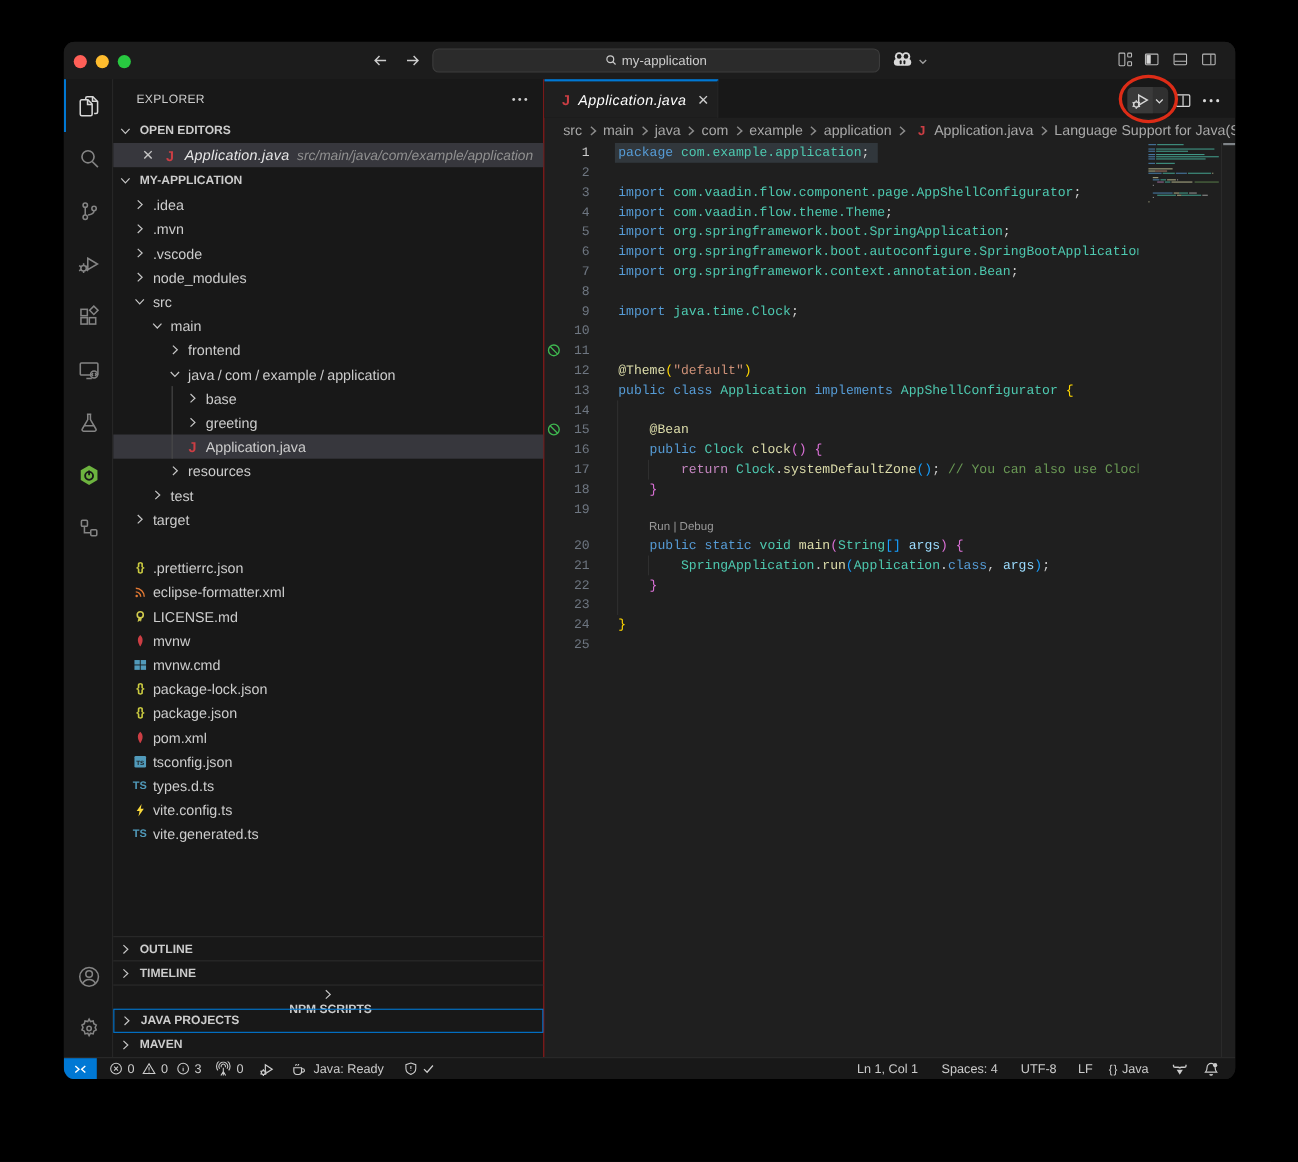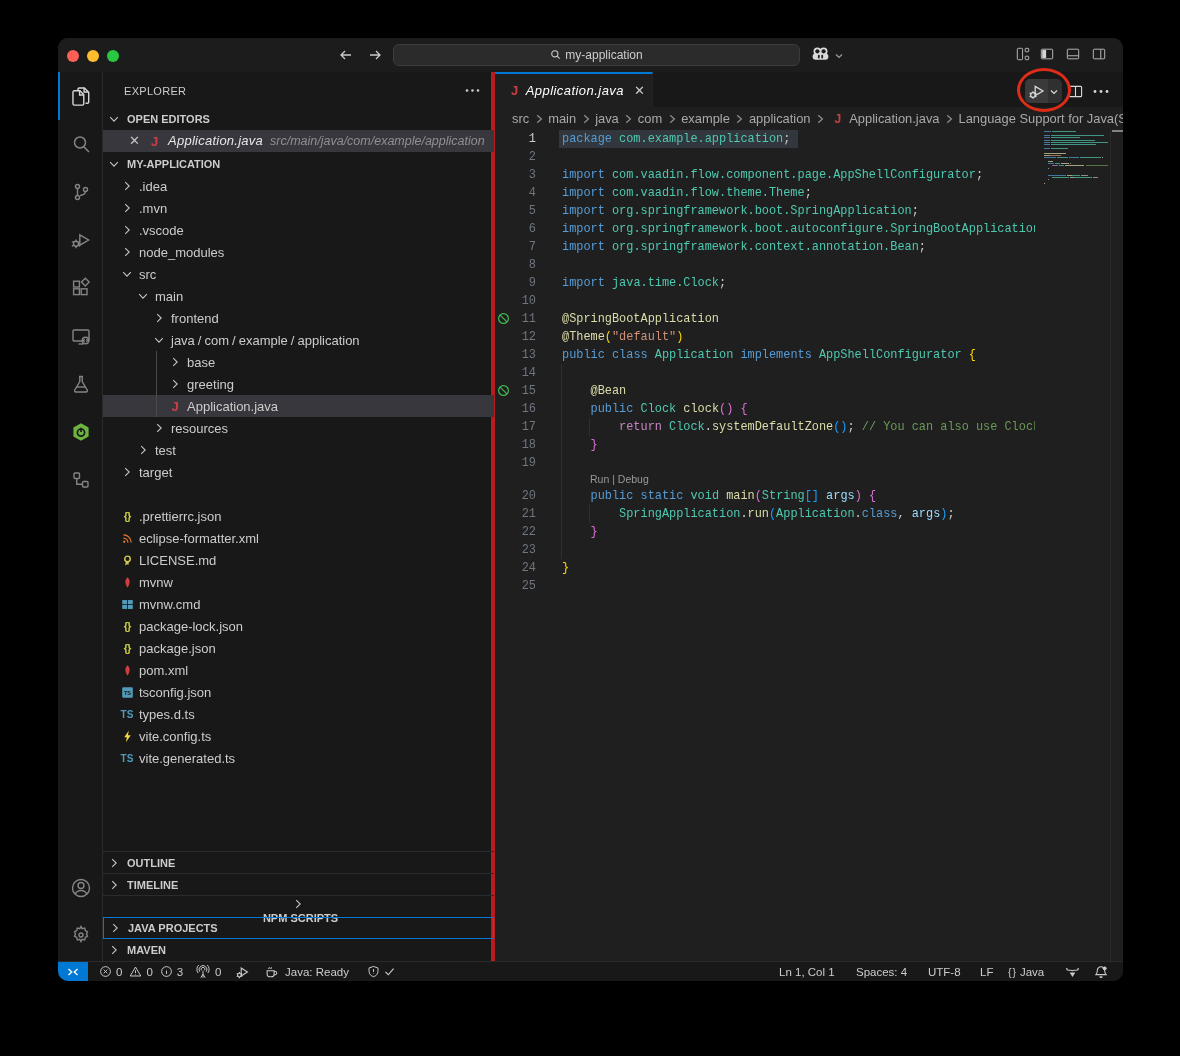--- a/index.html
+++ b/index.html
@@ -16,21 +16,21 @@
     position:absolute; left:335px; top:6px; width:407px; height:22px;
     background:#2b2b2b; border:1px solid #3c3c3c; border-radius:6px;
     color:#cccccc; font-size:12px; text-align:center; line-height:20px;
   }
   .titleicon { position:absolute; top:9px; color:#cccccc; }
   
   #activitybar { position:absolute; left:0; top:34px; width:45px; height:889px; background:#181818; border-right:1px solid #2b2b2b; }
   .act { position:absolute; left:0; width:45px; height:48px; display:flex; align-items:center; justify-content:center; }
   #actblue { position:absolute; left:0; top:0; width:2px; height:48px; background:#0078d4; }
   
-  #sidebar { position:absolute; left:45px; top:34px; width:392px; height:889px; background:#181818; border-right:4px solid #b91c1c; font-size:13px; color:#cccccc; }
+  #sidebar { position:absolute; left:45px; top:34px; width:392px; height:889px; background:#181818; border-right:1px solid #b91c1c; font-size:13px; color:#cccccc; }
   .row { position:absolute; left:0; width:391px; height:22px; display:flex; align-items:center; white-space:nowrap; }
   .sechead { font-weight:bold; font-size:11px; color:#cccccc; }
   .tw { width:16px; height:16px; flex:none; margin-right:4px; display:flex; align-items:center; justify-content:center; color:#cccccc; font-size:13px; }
   .jico { color:#cc3e44; font-weight:bold; font-size:13px; font-style:normal; }
   .jso { color:#cbcb41; font-weight:bold; font-size:11px; letter-spacing:-1px; }
   .tsico { color:#519aba; font-weight:bold; font-size:10px; }
   .slash { margin:0 3px; color:#cccccc; }
   
   #editor { position:absolute; left:437px; top:34px; width:628px; height:889px; background:#1f1f1f; }
   #tabstrip { position:absolute; left:0; top:0; width:628px; height:35px; background:#181818; }
@@ -471,21 +471,21 @@
       <div class="cl" style="top:0;"><span class="ln" style="color:#cccccc;">1</span><span class="ct"><span class="kw">package</span> <span class="ns">com.example.application</span><span class="pw">;</span></span></div>
       <div class="cl" style="top:18px;"><span class="ln">2</span></div>
       <div class="cl" style="top:36px;"><span class="ln">3</span><span class="ct"><span class="kw">import</span> <span class="ns">com.vaadin.flow.component.page.AppShellConfigurator</span><span class="pw">;</span></span></div>
       <div class="cl" style="top:54px;"><span class="ln">4</span><span class="ct"><span class="kw">import</span> <span class="ns">com.vaadin.flow.theme.Theme</span><span class="pw">;</span></span></div>
       <div class="cl" style="top:72px;"><span class="ln">5</span><span class="ct"><span class="kw">import</span> <span class="ns">org.springframework.boot.SpringApplication</span><span class="pw">;</span></span></div>
       <div class="cl" style="top:90px;"><span class="ln">6</span><span class="ct"><span class="kw">import</span> <span class="ns">org.springframework.boot.autoconfigure.SpringBootApplication</span></span></div>
       <div class="cl" style="top:108px;"><span class="ln">7</span><span class="ct"><span class="kw">import</span> <span class="ns">org.springframework.context.annotation.Bean</span><span class="pw">;</span></span></div>
       <div class="cl" style="top:126px;"><span class="ln">8</span></div>
       <div class="cl" style="top:144px;"><span class="ln">9</span><span class="ct"><span class="kw">import</span> <span class="ns">java.time.Clock</span><span class="pw">;</span></span></div>
       <div class="cl" style="top:162px;"><span class="ln">10</span></div>
-      <div class="cl" style="top:180px;"><span class="ln">11</span><span class="ct"><span class="fn">@SpringBootApplication</span></span></div>
+      <div class="cl" style="top:180px;"><span class="ln">11</span></div>
       <div class="cl" style="top:198px;"><span class="ln">12</span><span class="ct"><span class="fn">@Theme</span><span class="b1">(</span><span class="str">"default"</span><span class="b1">)</span></span></div>
       <div class="cl" style="top:216px;"><span class="ln">13</span><span class="ct"><span class="kw">public</span> <span class="kw">class</span> <span class="ns">Application</span> <span class="kw">implements</span> <span class="ns">AppShellConfigurator</span> <span class="b1">{</span></span></div>
       <div class="cl" style="top:234px;"><span class="ln">14</span></div>
       <div class="cl" style="top:252px;"><span class="ln">15</span><span class="ct">    <span class="fn">@Bean</span></span></div>
       <div class="cl" style="top:270px;"><span class="ln">16</span><span class="ct">    <span class="kw">public</span> <span class="ns">Clock</span> <span class="fn">clock</span><span class="b2">()</span> <span class="b2">{</span></span></div>
       <div class="cl" style="top:288px;"><span class="ln">17</span><span class="ct">        <span class="ctl">return</span> <span class="ns">Clock</span><span class="pw">.</span><span class="fn">systemDefaultZone</span><span class="b3">()</span><span class="pw">;</span> <span class="cm">// You can also use Clock.systemUTC()</span></span></div>
       <div class="cl" style="top:306px;"><span class="ln">18</span><span class="ct">    <span class="b2">}</span></span></div>
       <div class="cl" style="top:324px;"><span class="ln">19</span></div>
       <div style="position:absolute; left:95px; top:340px; height:14px; font-family:'Liberation Sans',sans-serif; font-size:10.5px; color:#999999;">Run | Debug</div>
       <div class="cl" style="top:357px;"><span class="ln">20</span><span class="ct">    <span class="kw">public</span> <span class="kw">static</span> <span class="ns">void</span> <span class="fn">main</span><span class="b2">(</span><span class="ns">String</span><span class="b3">[]</span> <span class="pm">args</span><span class="b2">)</span> <span class="b2">{</span></span></div>

